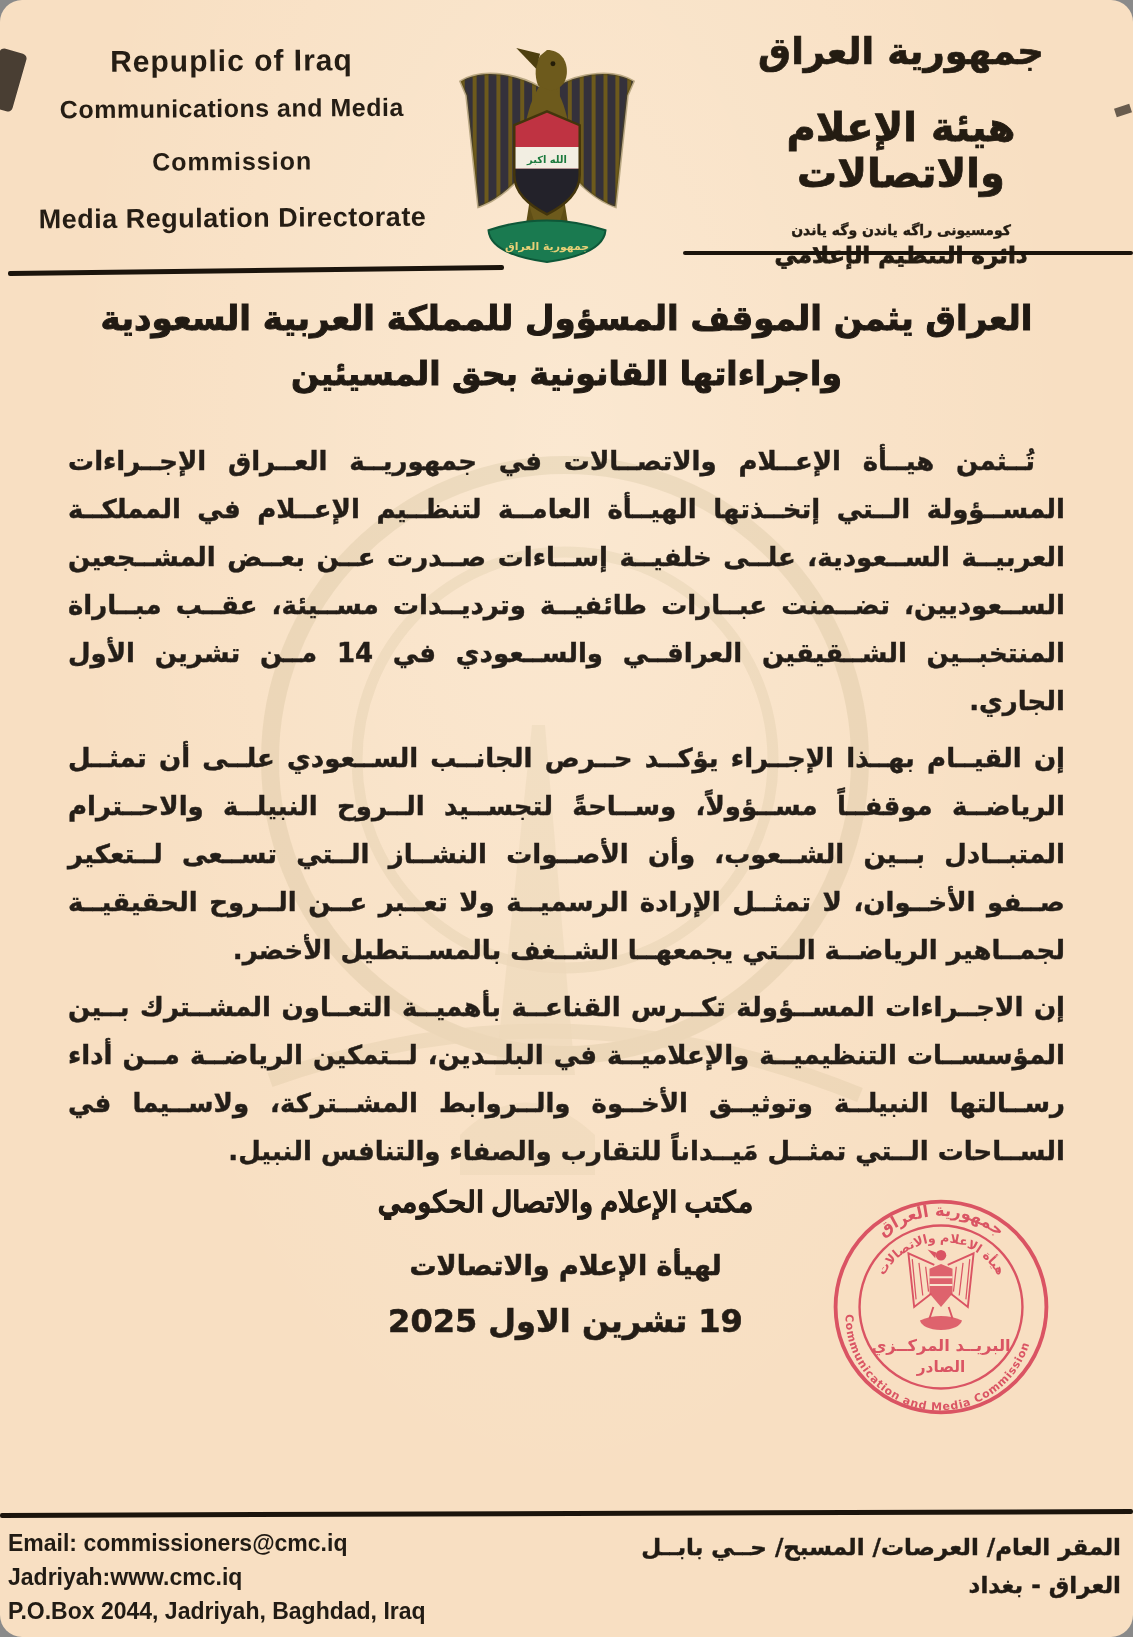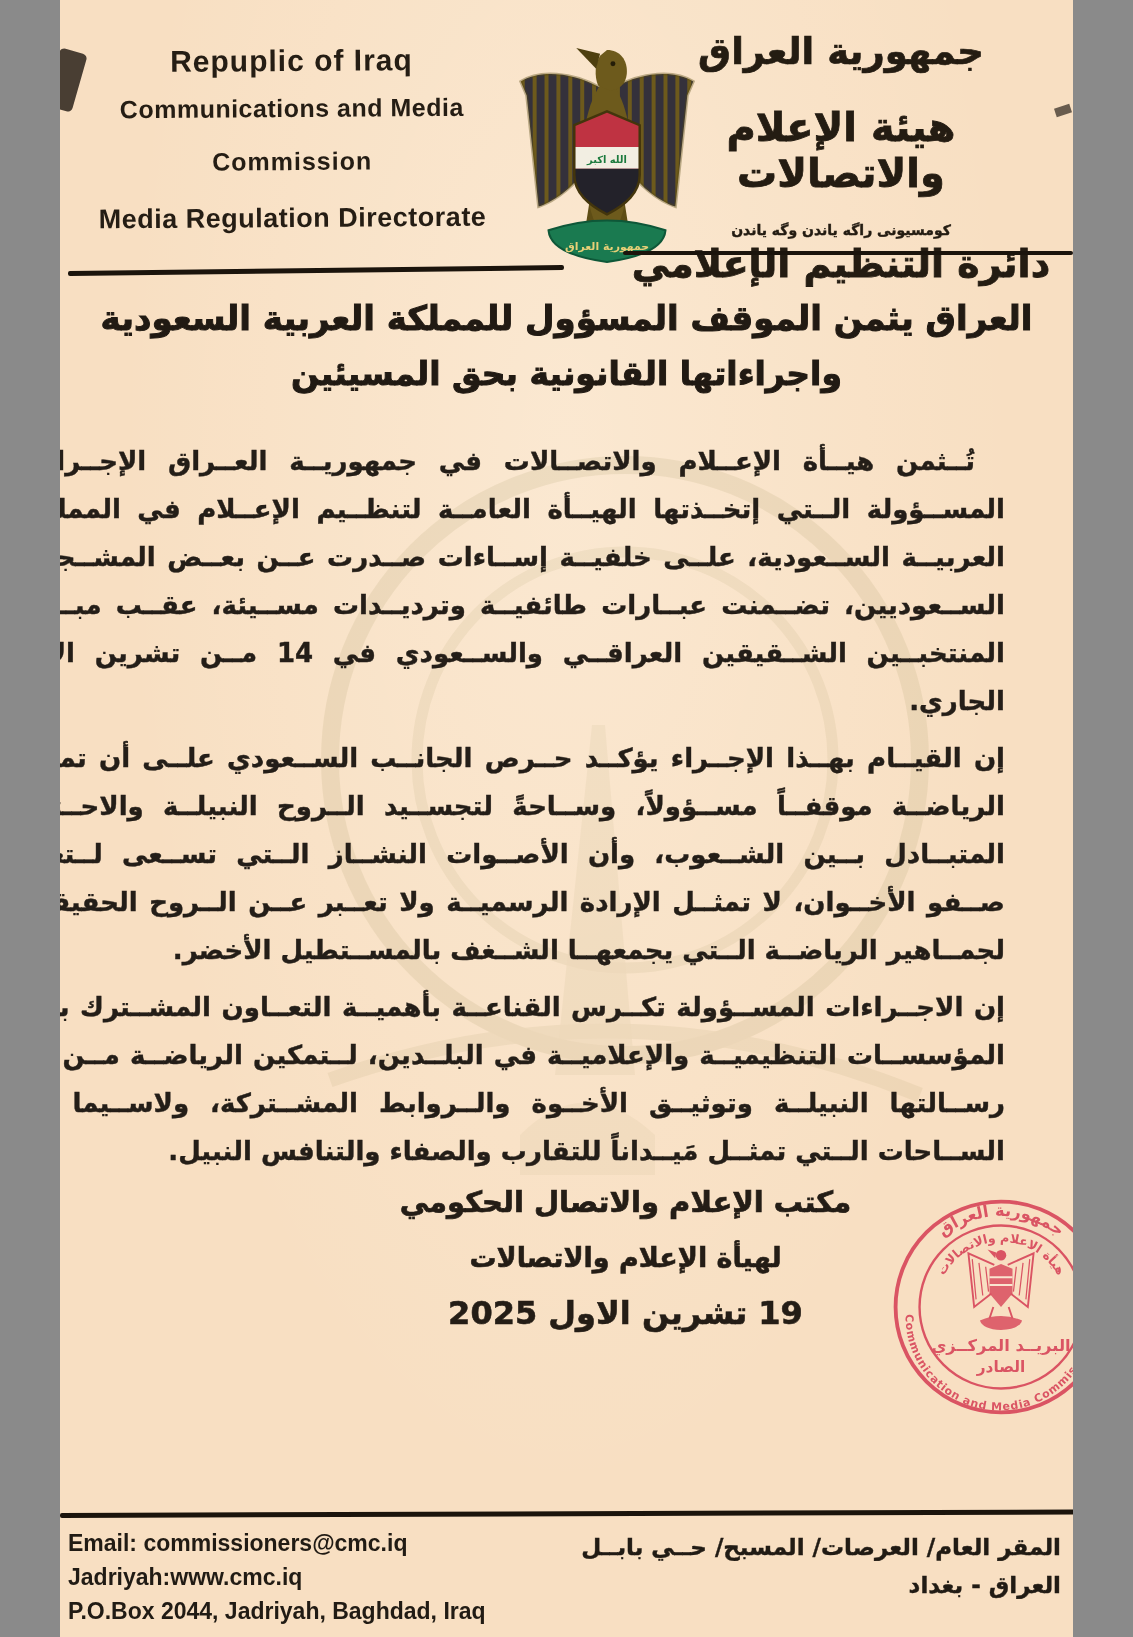--- a/index.html
+++ b/index.html
@@ -1,44 +1,45 @@
 <!DOCTYPE html>
 <html><head>
 <meta charset="utf-8">
 <style>
   html,body{margin:0;padding:0;background:#8a8a8a;}
   #page{
     position:relative;
-    width:1013px;height:1637px;
+    width:1133px;height:1637px;
     margin:0 auto;
     overflow:hidden;
     background:
       radial-gradient(ellipse at 50% 28%, rgba(255,246,232,0.40), rgba(255,246,232,0) 62%),
       #f8dfc2;
     font-family:"DejaVu Sans", sans-serif;
     color:#241d16;
+    border-radius:22px;
   }
   
   .en-header{
     position:absolute;left:28px;top:44px;width:408px;
     text-align:center;font-family:"Liberation Sans", sans-serif;
     font-weight:bold;color:#251d14;transform:rotate(-0.4deg);
   }
   .en-header .l1{font-size:30px;letter-spacing:1px;margin-bottom:16px;}
   .en-header .l2{font-size:25px;letter-spacing:0.5px;margin-bottom:24px;}
   .en-header .l3{font-size:25px;letter-spacing:1px;margin-bottom:27px;}
   .en-header .l4{font-size:27px;letter-spacing:0.5px;}
   .ar-header{
     position:absolute;right:14px;top:30px;width:436px;
     direction:rtl;text-align:center;font-weight:bold;color:#241c12;
   }
   .ar-header .c1{font-size:37px;-webkit-text-stroke:0.7px #241c12;line-height:1.2;}
   .ar-header .c2{font-size:40px;-webkit-text-stroke:0.8px #241c12;line-height:1.15;margin-top:30px;}
   .ar-header .c3{font-size:14px;margin-top:26px;-webkit-text-stroke:0.4px #241c12;}
-  .ar-header .c4{font-size:38px;margin-top:4px;-webkit-text-stroke:0.8px #241c12;letter-spacing:1px;}
+  .ar-header .c4{font-size:23px;margin-top:4px;-webkit-text-stroke:0.8px #241c12;letter-spacing:1px;}
   .rule{position:absolute;background:#1b140c;border-radius:2px;}
   #rule-left{left:8px;top:268px;width:496px;height:5px;transform:rotate(-0.7deg);}
   #rule-right{right:0;top:251px;width:450px;height:4px;}
   #emblem-box{position:absolute;left:452px;top:36px;width:190px;height:230px;}
   
   .doc-title{
     position:absolute;left:0;top:298px;width:100%;
     direction:rtl;text-align:center;font-weight:bold;color:#211a13;
   }
   .doc-title .t1{font-size:34px;-webkit-text-stroke:1px #211a13;}
@@ -52,22 +53,22 @@
   }
   .doc-body p{margin:0 0 9px 0;}
   .doc-body p.indent{text-indent:30px;}
   
   #watermark{position:absolute;left:160px;top:430px;width:810px;height:750px;opacity:0.12;pointer-events:none;}
   
   .signature{
     position:absolute;left:278px;top:1185px;width:575px;
     direction:rtl;text-align:center;font-weight:bold;color:#241d16;
   }
-  .signature .s1{font-size:29px;-webkit-text-stroke:0.7px #241d16;}
-  .signature .s2{font-size:27px;margin-top:23px;-webkit-text-stroke:0.6px #241d16;}
+  .signature .s1{font-size:29px;font-family:Liberation Serif, serif;-webkit-text-stroke:0.7px #241d16;}
+  .signature .s2{font-size:27px;margin-top:31px;-webkit-text-stroke:0.6px #241d16;}
   .signature .s3{font-size:32px;margin-top:21px;-webkit-text-stroke:0.6px #241d16;}
   
   #stamp-box{position:absolute;left:826px;top:1192px;width:230px;height:230px;opacity:0.92;}
   
   #footer-rule{left:0;top:1511px;width:1133px;height:5px;transform:rotate(-0.2deg);}
   .footer-left{
     position:absolute;left:8px;top:1526px;
     font-family:"Liberation Sans", sans-serif;font-weight:bold;
     font-size:23px;line-height:34px;color:#211b14;
   }

